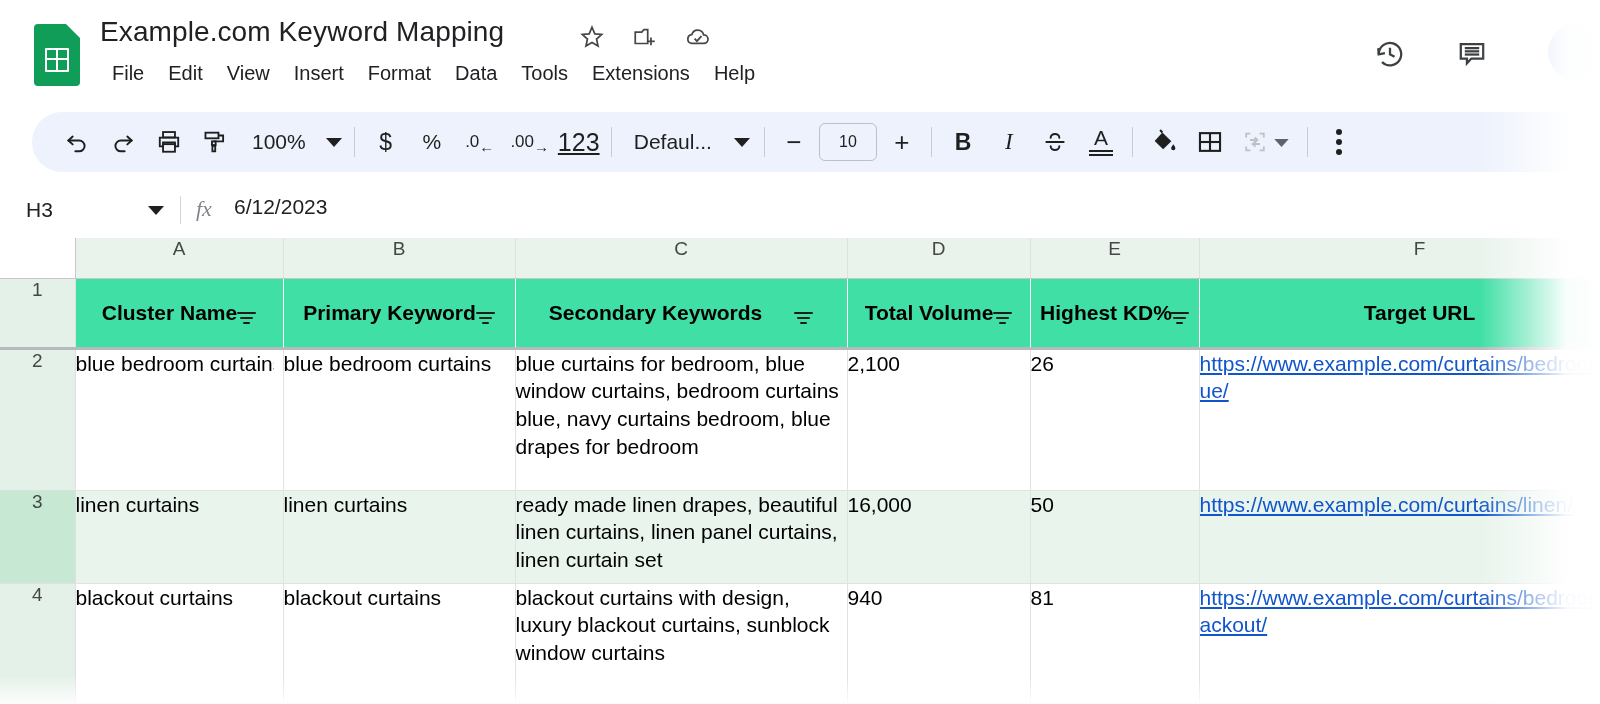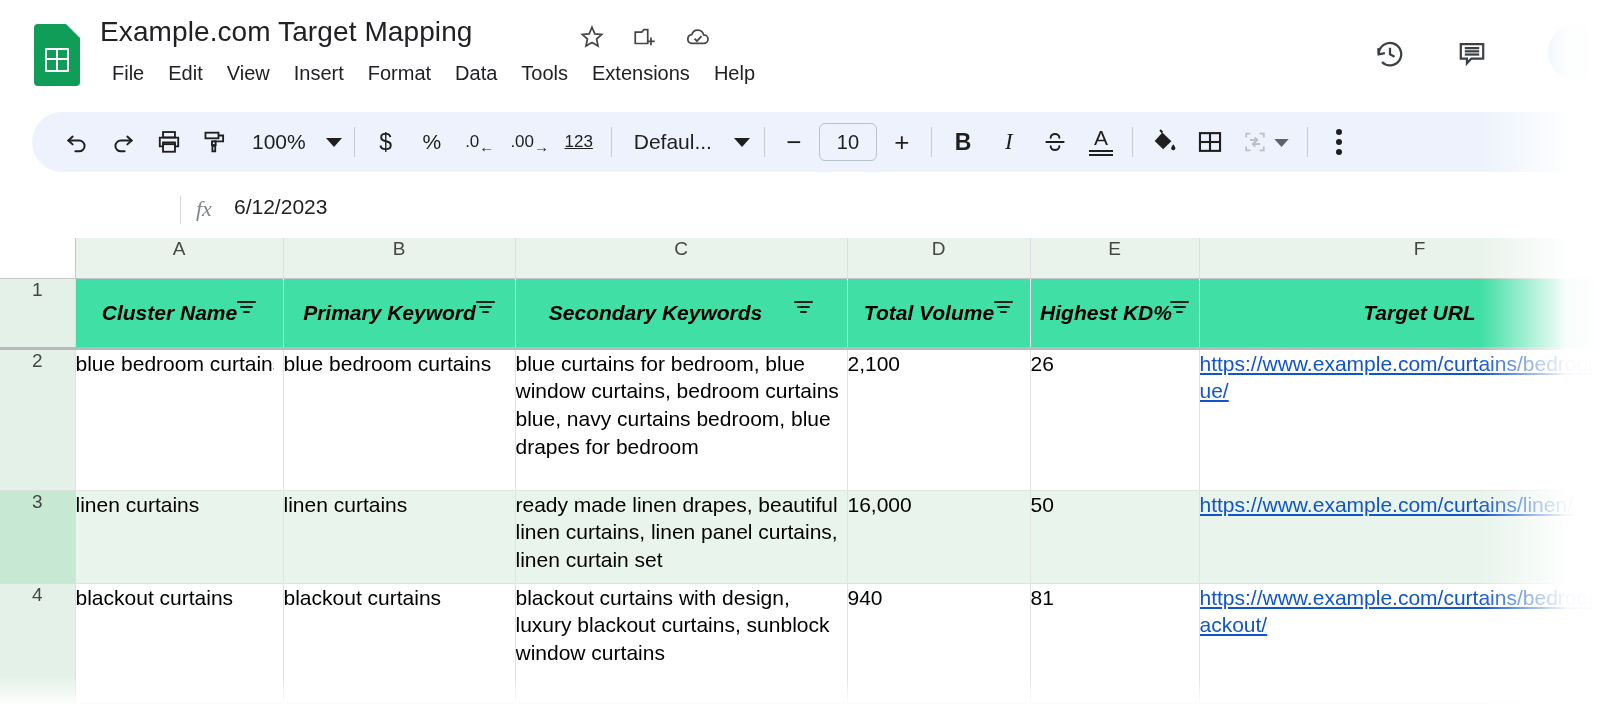--- a/index.html
+++ b/index.html
@@ -88,25 +88,25 @@
   }
   .tb-icon { width: 46px; }
   .tb-sep { width: 1px; height: 30px; background: #c4ccd9; margin: 0 8px; flex: none; }
   .zoom-ctl { padding: 0 4px 0 14px; font-size: 21px; gap: 4px; }
   .zoom-ctl .caret { margin-left: 16px; }
   .font-ctl { padding: 0 6px 0 14px; font-size: 21px; }
   .font-ctl .caret { margin-left: 22px; }
   .fsz-box {
     width: 58px; height: 38px; border: 1px solid #b9c1ce; border-radius: 6px;
     display: flex; align-items: center; justify-content: center;
-    font-size: 20px; color: #1f1f1f; background: #edf2fc; margin: 0 4px;
+    font-size: 16px; color: #1f1f1f; background: #edf2fc; margin: 0 4px;
   }
   .b-btn { font-size: 23px; font-weight: 700; width: 46px; }
   .i-btn { font-size: 23px; font-style: italic; font-family: "Liberation Serif", serif; width: 46px; }
-  .num123 { font-size: 17px; width: 48px; text-decoration: underline; }
+  .num123 { font-size: 25px; width: 48px; text-decoration: underline; }
   .dollar { font-size: 23px; width: 46px; }
   .pct { font-size: 21px; width: 46px; }
   .dec { font-size: 17px; width: 50px; }
   .plusminus { font-size: 26px; width: 42px; }
 
   
   .fbar {
     position: absolute; left: 0; top: 182px; width: 1600px; height: 56px;
     background: #ffffff;
   }
@@ -152,22 +152,22 @@
 
   
   tr.hdr-row td.cell {
     background: #3fdfa5; border-right: 1px solid #ffffff;
     border-bottom: 3px solid #b7babd; border-top: 1px solid #10a37f;
     font-weight: 700; font-size: 21px; color: #000000;
     vertical-align: middle;
     position: relative;
   }
   tr.hdr-row td.cell .hcontent {
-    display: flex; align-items: flex-start; justify-content: center;
-    height: 100%; padding: 0 8px;  font-style: italic;
+    display: flex; align-items: flex-end; justify-content: center;
+    height: 100%; padding: 0 8px; 
   }
   tr.hdr-row td.cell.wide .hcontent { justify-content: center; }
 
   
   td.cell {
     border-right: 1px solid #e1e3e1; border-bottom: 1px solid #e1e3e1;
     font-size: 21px; color: #000000; line-height: 1.32;
     padding: 8px 10px 0 10px;
     overflow: hidden; white-space: nowrap;
   }
@@ -207,21 +207,21 @@
 </head>
 <body>
 
 <div class="topbar">
 
   <div class="doc-logo">
     <div class="corner"></div>
     <div class="grid"></div>
   </div>
 
-  <div class="doc-title">Example.com Target Mapping</div>
+  <div class="doc-title">Example.com Keyword Mapping</div>
 
   <div class="title-icons">
     <div class="ti">
       <svg width="26" height="26" viewBox="0 0 24 24" fill="none" stroke="#444746" stroke-width="1.6">
         <polygon points="12,3 14.6,9.1 21,9.7 16.2,14 17.6,20.3 12,17 6.4,20.3 7.8,14 3,9.7 9.4,9.1"></polygon>
       </svg>
     </div>
     <div class="ti">
       <svg width="26" height="26" viewBox="0 0 24 24" fill="none" stroke="#444746" stroke-width="1.6">
         <path d="M3 7.5 L9 7.5 L11 5.2 L14.5 5.2 L14.5 18 L3 18 Z"></path>
@@ -400,20 +400,28 @@
       <circle cx="4" cy="5" r="3" fill="#1f1f1f"></circle>
       <circle cx="4" cy="15" r="3" fill="#1f1f1f"></circle>
       <circle cx="4" cy="25" r="3" fill="#1f1f1f"></circle>
     </svg>
   </div>
 
  </div>
 </div>
 
 <div class="fbar">
+  <div class="namebox">
+    <span class="nb-txt">H3</span>
+    <span class="caret">
+      <svg width="16" height="10" viewBox="0 0 16 10">
+          <polygon points="0,1 16,1 8,10" fill="#1f1f1f"></polygon>
+        </svg>
+    </span>
+  </div>
   <div class="vsep"></div>
   <div class="fx">fx</div>
   <div class="fcontent">6/12/2023</div>
 </div>
 
 <div class="grid-area">
 <table class="sheet">
   <colgroup>
     <col style="width:75px">
         <col style="width:208px">

